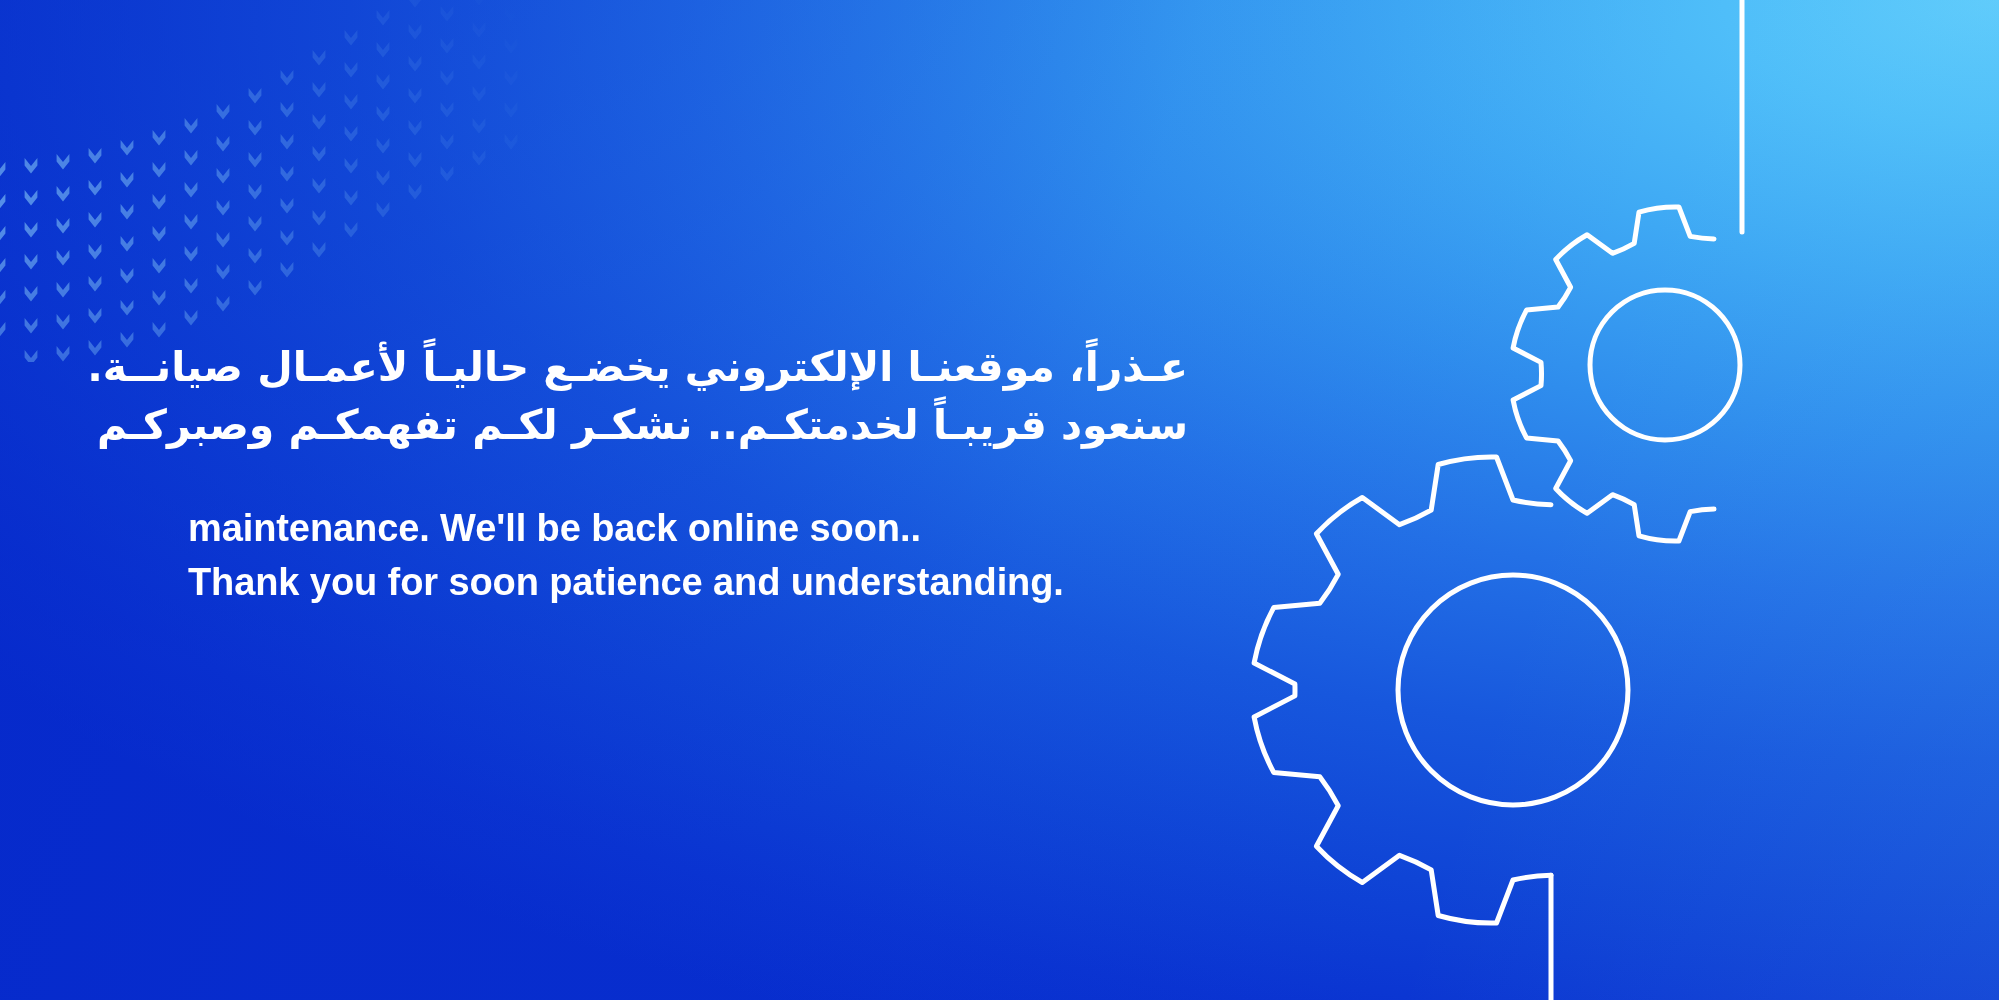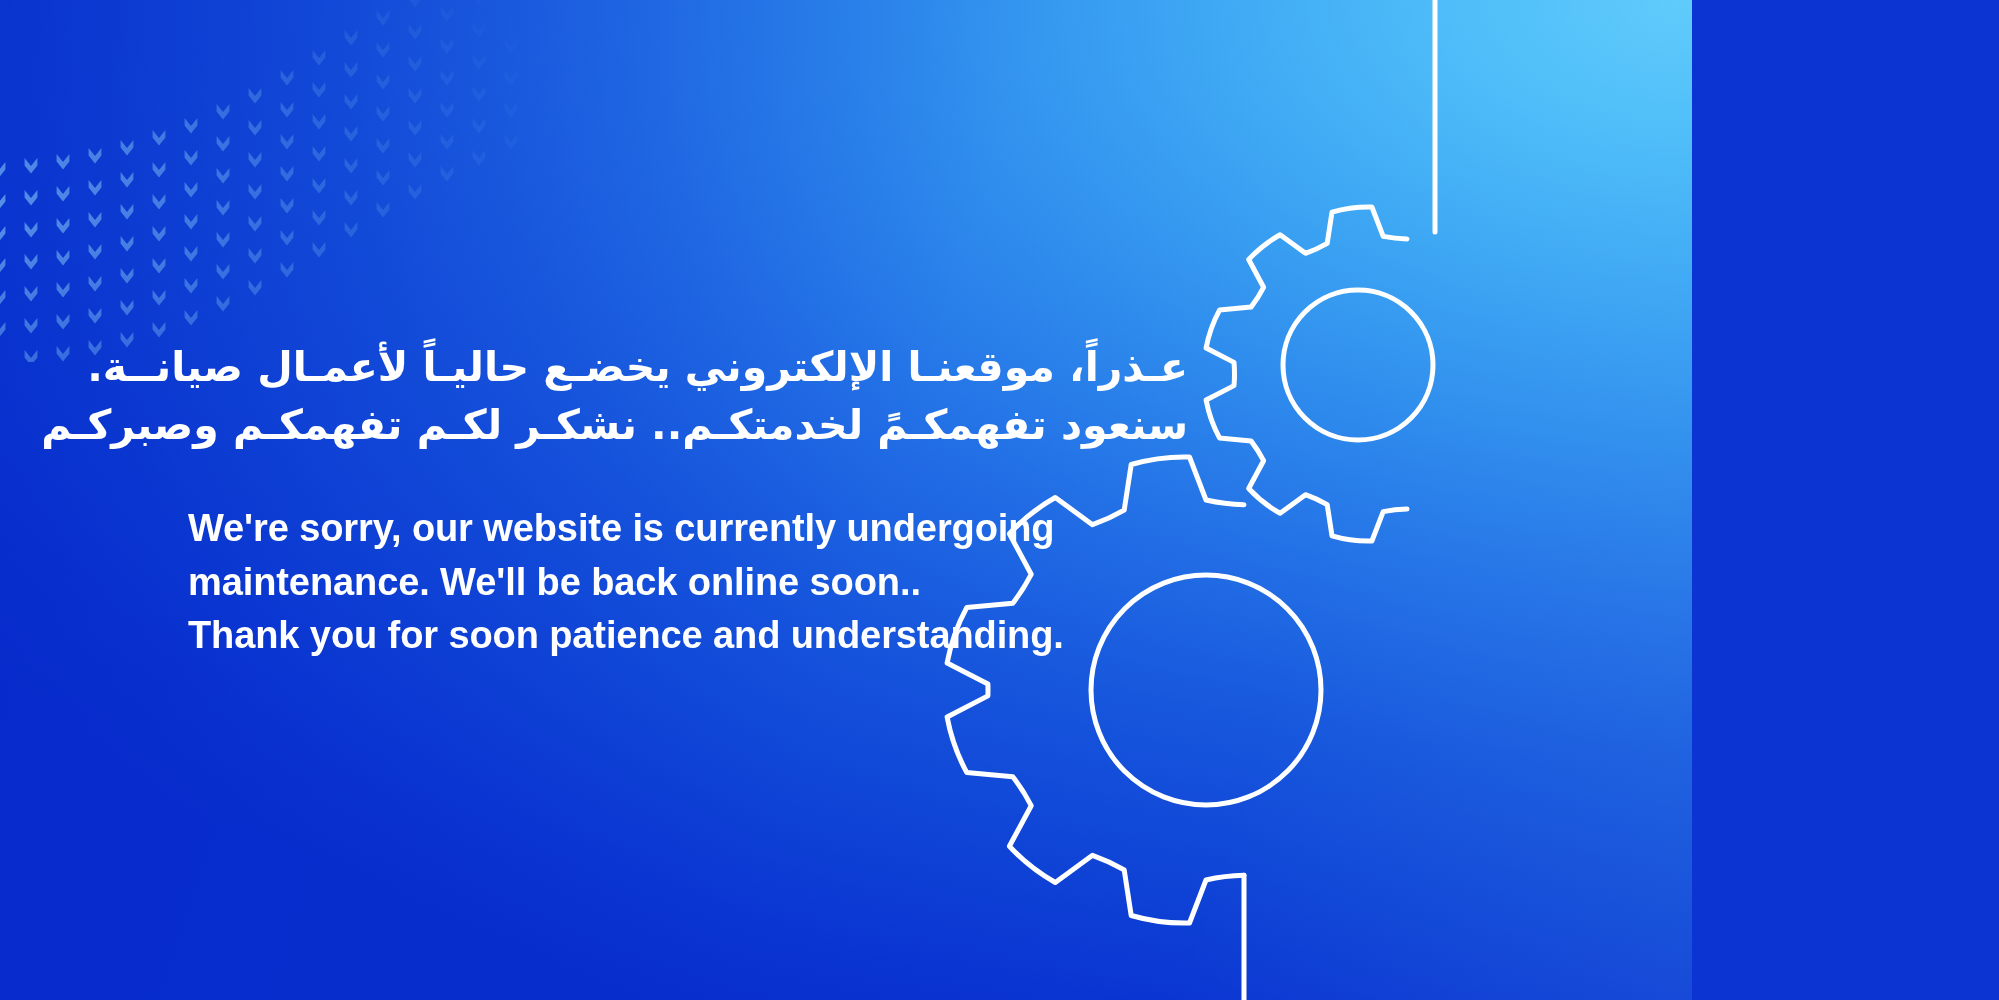--- a/index.html
+++ b/index.html
@@ -3,21 +3,21 @@
 <meta charset="utf-8">
 <title>Maintenance</title>
 <style>
   html, body {
     margin: 0;
     padding: 0;
     background: #0b34d2;
   }
   #stage {
     position: relative;
-    width: 1692px;
+    width: 1999px;
     height: 1000px;
     overflow: hidden;
     font-family: "Liberation Sans", "DejaVu Sans", sans-serif;
   }
 
   
   .bg-gradient {
     position: absolute;
     inset: 0;
     background:
@@ -316,24 +316,23 @@
       </g>
 
       <path stroke-width="5" d="M1551 875.3 L1551 1005"></path>
     </g>
   </svg>
 
   <div class="copy">
 
     <div class="arabic-block" lang="ar" dir="rtl">
       <span class="arabic-line">عـذراً، موقعنـا الإلكتروني يخضـع حاليـاً لأعمـال صيانــة.</span>
-      <span class="arabic-line">سنعود تفهمكـمً لخدمتكـم.. نشكـر لكـم تفهمكـم وصبركـم</span>
+      <span class="arabic-line">سنعود قريبـاً لخدمتكـم.. نشكـر لكـم تفهمكـم وصبركـم</span>
     </div>
 
     <div class="english-block" lang="en" dir="ltr">
-      <span class="english-line">We're sorry, our website is currently undergoing</span>
       <span class="english-line">maintenance. We'll be back online soon..</span>
       <span class="english-line">Thank you for soon patience and understanding.</span>
     </div>
 
   </div>
 
 </div>
 
 </body></html>

